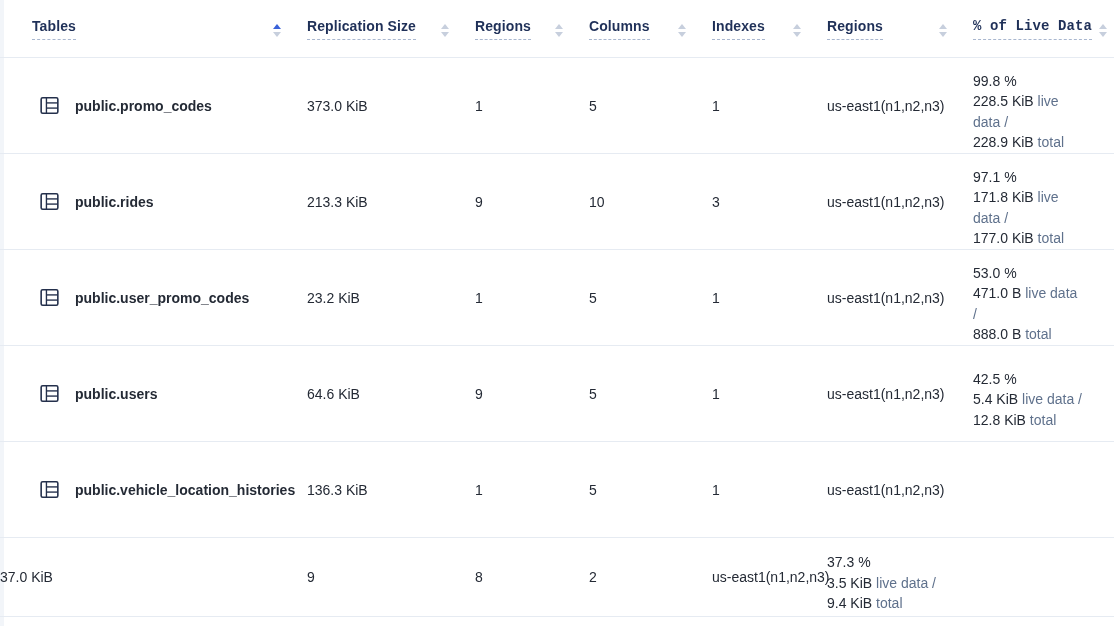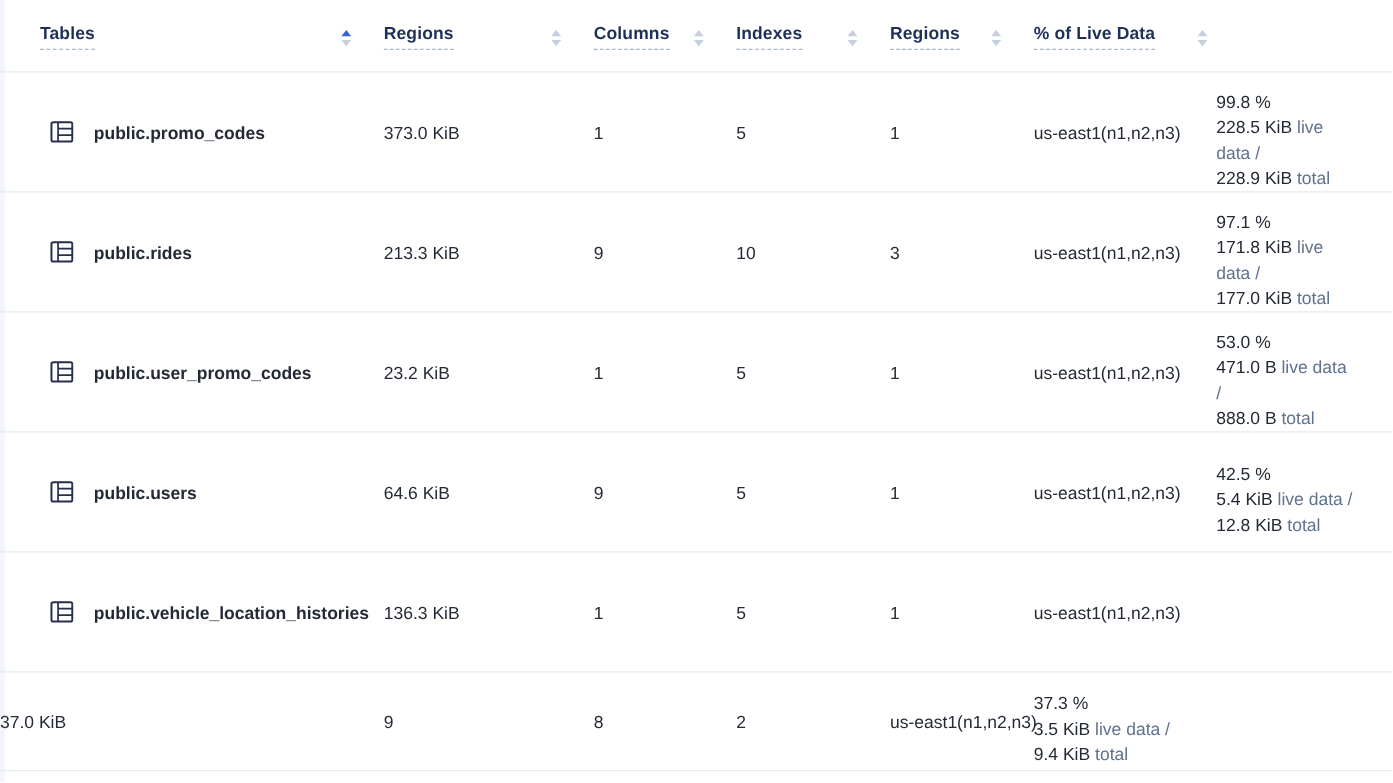--- a/index.html
+++ b/index.html
@@ -29,21 +29,21 @@
     height: 58px;
     border-bottom: 1px solid #e6ebf2;
   }
   .th {
     display: flex; align-items: center; justify-content: space-between;
     height: 100%;
     padding-right: 26px;
     cursor: pointer;
   }
   .th.first { padding-left: 32px; }
-  .th.last  { padding-right: 7px; }
+  .th.last  { padding-right: 7px; font-family: Liberation Mono, monospace; }
   .th-label {
     font-size: 14px;
     font-weight: 700;
     letter-spacing: 0.1px;
     color: #1f3058;
     border-bottom: 1px dashed #a9b7cf;
     padding-bottom: 5px;
     white-space: nowrap;
   }
   .sort {
@@ -91,20 +91,27 @@
 
     <div class="grid-row thead">
       <div class="th first">
         <span class="th-label">Tables</span>
         <span class="sort">
             <span class="tri-up active"></span>
             <span class="tri-down"></span>
           </span>
       </div>
       <div class="th">
+        <span class="th-label">Replication Size</span>
+        <span class="sort">
+            <span class="tri-up"></span>
+            <span class="tri-down"></span>
+          </span>
+      </div>
+      <div class="th">
         <span class="th-label">Regions</span>
         <span class="sort">
             <span class="tri-up"></span>
             <span class="tri-down"></span>
           </span>
       </div>
       <div class="th">
         <span class="th-label">Columns</span>
         <span class="sort">
             <span class="tri-up"></span>

